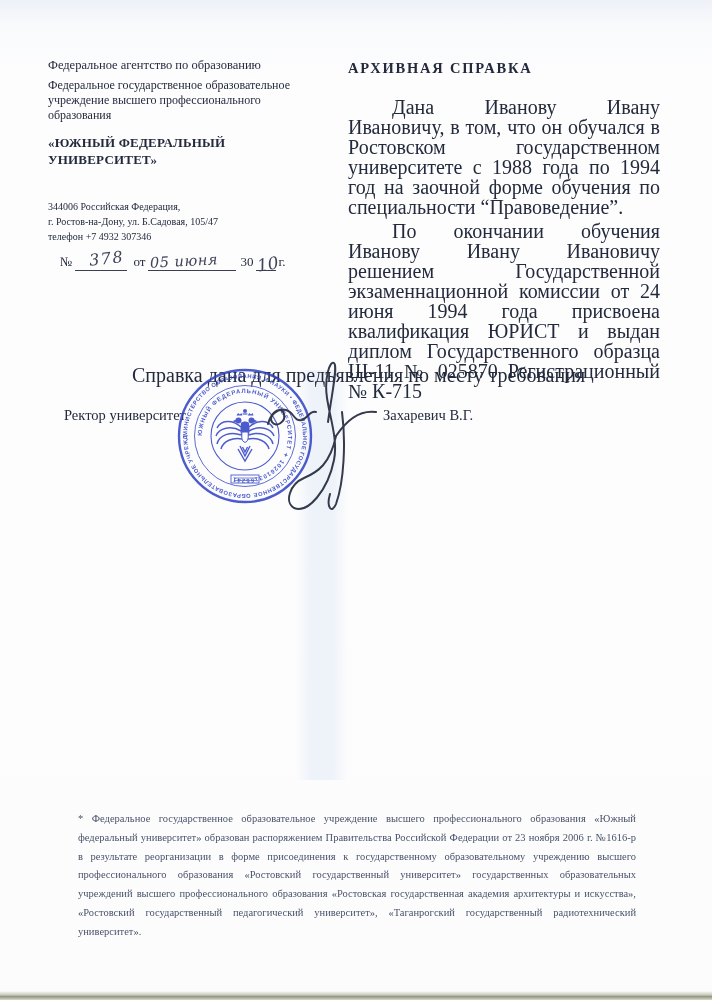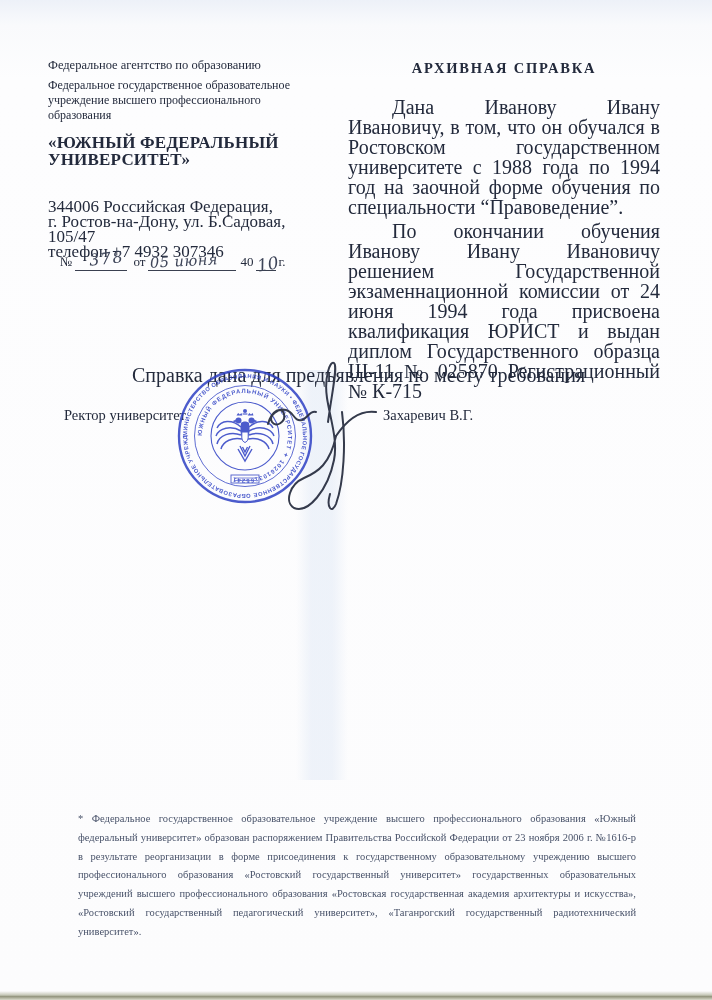--- a/index.html
+++ b/index.html
@@ -10,35 +10,35 @@
   }
   
   .scan-band{position:absolute;left:296px;top:370px;width:52px;height:410px;
     background:linear-gradient(90deg,rgba(226,234,246,0) 0%,rgba(226,234,246,.55) 30%,rgba(226,234,246,.55) 70%,rgba(226,234,246,0) 100%);}
   .scan-edge{position:absolute;left:0;bottom:0;width:712px;height:9px;
     background:linear-gradient(180deg,rgba(246,246,242,0) 0%,#c6c8b8 45%,#94967f 62%,#d9dacb 100%);}
   
   .letterhead{position:absolute;left:48px;top:58px;width:244px;text-align:left;}
   .agency{font-size:12.5px;line-height:15px;}
   .org-block{margin-top:5px;font-size:12px;line-height:15px;}
-  .univ-block{margin-top:11px;font-weight:bold;font-size:17px;line-height:17px;letter-spacing:.2px;}
-  .addr-block{margin-top:31px;font-size:17px;line-height:15px;}
+  .univ-block{margin-top:11px;font-weight:bold;font-size:13px;line-height:17px;letter-spacing:.2px;}
+  .addr-block{margin-top:31px;font-size:10px;line-height:15px;}
   
   .ref-line{position:absolute;left:60px;top:250px;display:flex;align-items:flex-end;font-size:13px;}
   .ref-lbl{padding:0 3px 1px 0;}
   .blank{position:relative;display:inline-block;height:20px;border-bottom:1px solid #3a4050;}
   .blank.w1{width:52px;margin-right:6px;}
   .blank.w2{width:88px;margin-right:4px;}
   .blank.w3{width:20px;margin-right:2px;}
   .hw{position:absolute;white-space:nowrap;font-family:"DejaVu Serif", serif;font-style:italic;color:#3d4458;}
   .hw-num{left:14px;bottom:2px;font-size:16px;letter-spacing:1.5px;transform:rotate(-6deg);}
   .hw-date{left:2px;bottom:1px;font-size:14.5px;letter-spacing:.5px;transform:rotate(-3deg);}
   .hw-year{left:1px;bottom:-4px;font-size:17px;transform:rotate(-10deg);}
   
-  .cert-title{position:absolute;left:348px;top:60px;width:312px;text-align:center;
+  .cert-title{position:absolute;left:348px;top:60px;width:312px;text-align:left;
     font-weight:bold;font-size:14.5px;letter-spacing:1.8px;}
   .cert-body{position:absolute;left:348px;top:97px;width:312px;font-size:20px;line-height:20px;text-align:justify;}
   .cert-body p{margin:0;text-indent:44px;}
   .cert-body p + p{margin-top:4px;}
   
   .purpose{position:absolute;left:132px;top:364px;font-size:20px;}
   .rector{position:absolute;left:64px;top:407px;font-size:14.5px;}
   .signatory{position:absolute;left:383px;top:407px;font-size:14.5px;}
   .stamp-svg{position:absolute;left:167px;top:358px;opacity:.85;}
   .stamp-svg text{font-family:"Liberation Sans", sans-serif;font-weight:bold;}
@@ -74,21 +74,21 @@
 
   <div class="ref-line">
     <span class="ref-lbl">№</span>
     <span class="blank w1">
         <i class="hw hw-num">378</i>
       </span>
     <span class="ref-lbl">от</span>
     <span class="blank w2">
         <i class="hw hw-date">05 июня</i>
       </span>
-    <span class="ref-lbl">40</span>
+    <span class="ref-lbl">30</span>
     <span class="blank w3">
         <i class="hw hw-year">10</i>
       </span>
     <span class="ref-lbl">г.</span>
   </div>
 
   <div class="cert-title">АРХИВНАЯ СПРАВКА</div>
   <div class="cert-body">
     <p>Дана Иванову Ивану Ивановичу, в том, что он обучался в Ростовском государственном университете с 1988 года по 1994 год на заочной форме обучения по специальности “Правоведение”.</p>
     <p>По окончании обучения Иванову Ивану Ивановичу решением Государственной экзаменнационной комиссии от 24 июня 1994 года присвоена квалификация ЮРИСТ и выдан диплом Государственного образца Ш-11 № 025870 Регистрационный № К-715</p>

